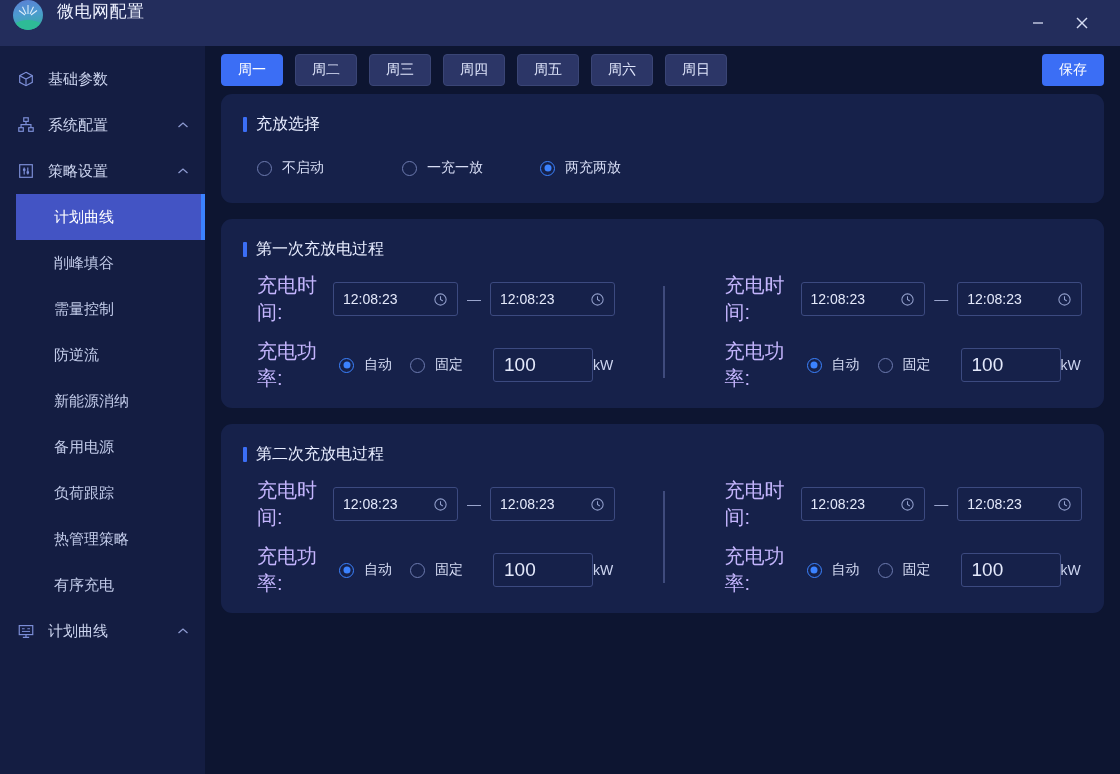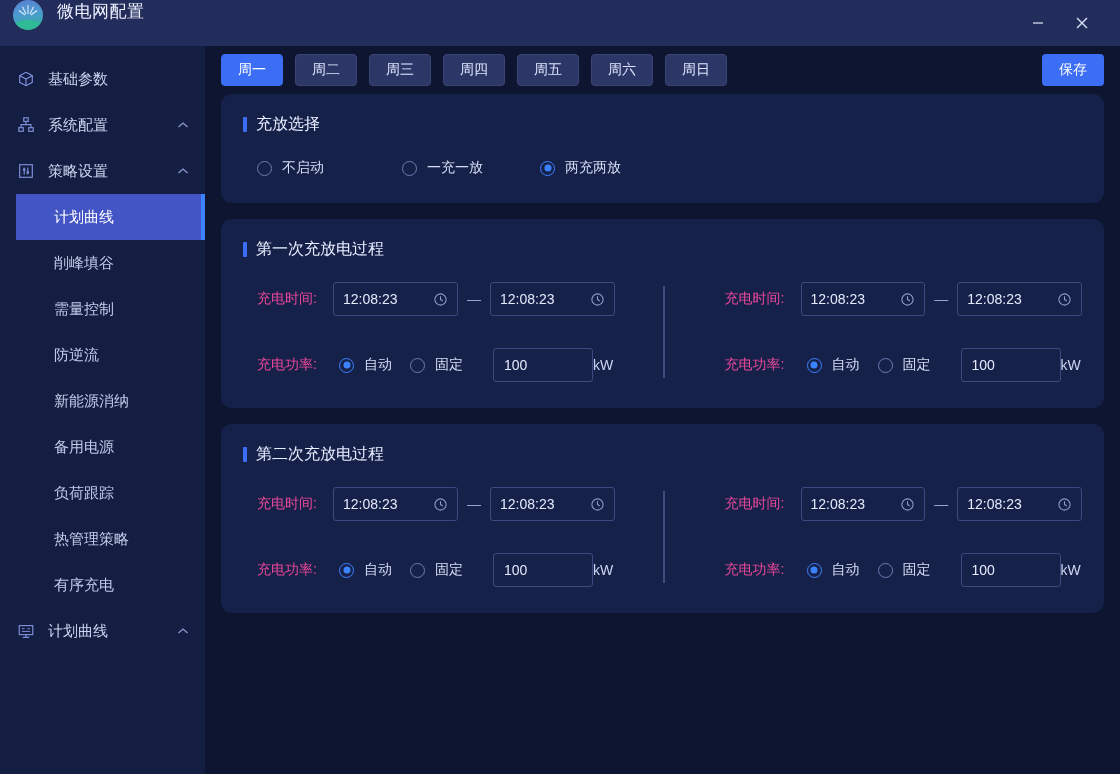--- a/index.html
+++ b/index.html
@@ -122,37 +122,37 @@
 
   .proc-body { display:flex; padding-top:12px; position:relative; }
   .proc-col { width:50%; padding-left:14px; }
   .proc-col.right { padding-left:62px; }
   .vdiv {
     position:absolute; left:50%; top:16px; bottom:8px; width:2px; background:#3f4b7d;
   }
 
   .field-row { display:flex; align-items:center; height:34px; margin-bottom:32px; }
   .field-row:last-child { margin-bottom:4px; }
-  .field-label { color:#ec4899; font-size:14px; width:76px; flex:0 0 76px; }
+  .field-label { color:#c4b5fd; font-size:20px; width:76px; flex:0 0 76px; }
 
   .time-input {
     width:125px; height:34px; border:1px solid #3c4a80; border-radius:3px;
     background:transparent; display:flex; align-items:center; padding:0 9px;
     cursor:text;
   }
   .time-input .val { color:#e4e9fb; font-size:14px; }
   .time-input .clock { margin-left:auto; color:#93a0cd; display:flex; }
   .time-sep { color:#9aa5cd; margin:0 9px; font-size:14px; }
 
   .pw-radios { display:flex; align-items:center; margin-left:6px; }
   .pw-radios .radio-opt { margin-right:18px; }
   .num-input {
     width:100px; height:34px; border:1px solid #3c4a80; border-radius:3px;
     background:transparent; display:flex; align-items:center; padding:0 10px;
-    color:#e4e9fb; font-size:14px; margin-left:12px; cursor:text;
+    color:#e4e9fb; font-size:19px; margin-left:12px; cursor:text;
   }
   .unit { color:#cdd5f0; font-size:14px; }
 </style>
 </head>
 <body>
 
 <div class="app">
 
   <div class="titlebar">
     <div class="logo">

